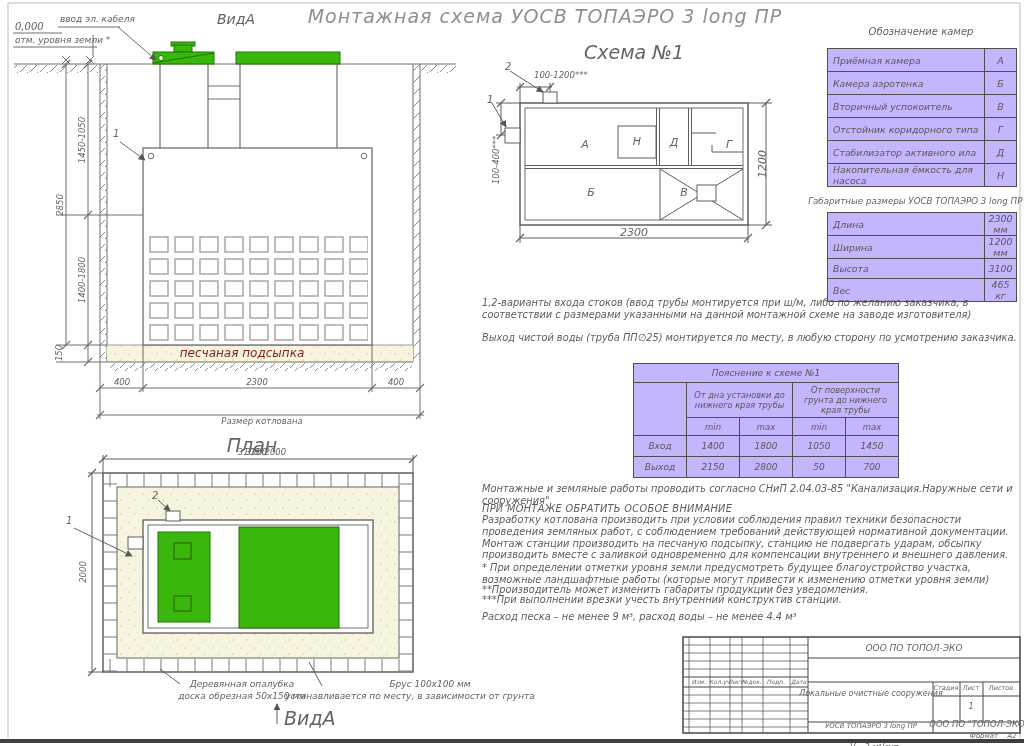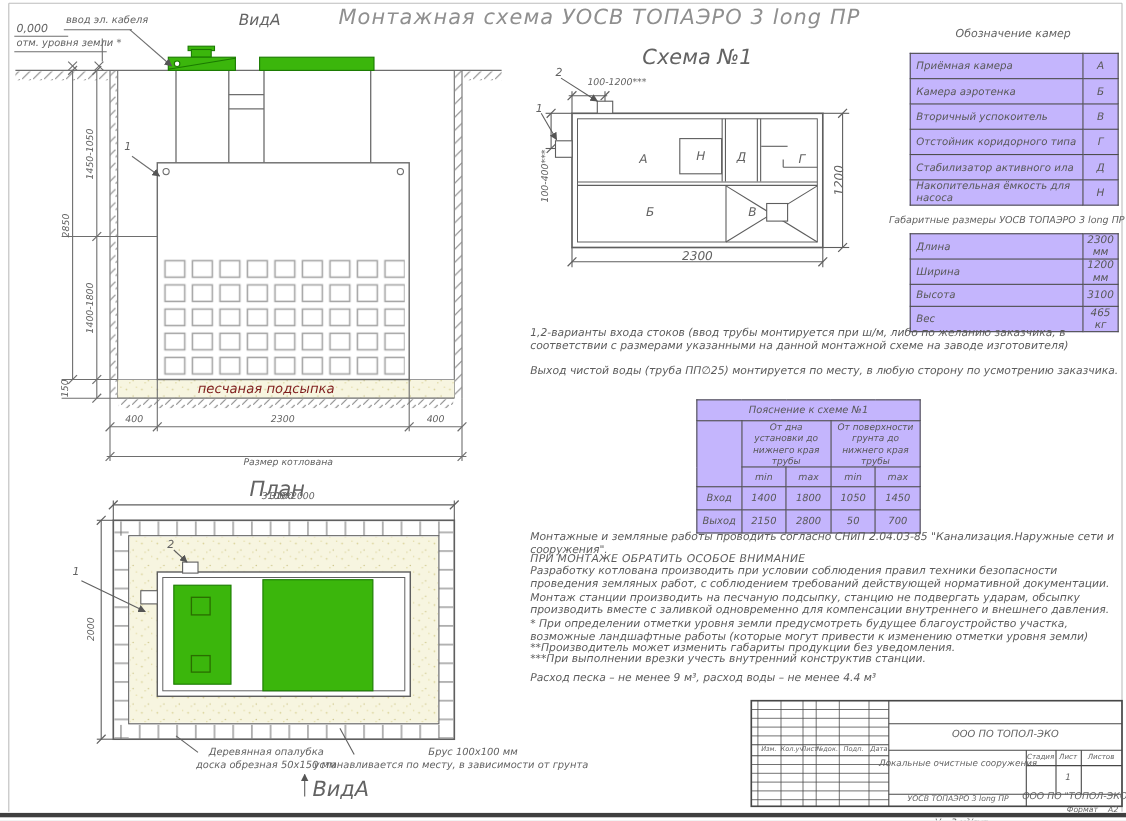--- a/index.html
+++ b/index.html
@@ -356,21 +356,21 @@
   <tr>
           <td class="nm" style="height:19px;">Вес</td>
           <td class="val">465 кг</td>
         </tr>
 </tbody>
     </table>
 
 <div class="para" style="left:482px;top:297px;">1,2-варианты входа  стоков (ввод трубы монтируется при ш/м, либо по желанию заказчика, в соответствии с размерами указанными на данной монтажной схеме на заводе изготовителя)</div>
 <div class="para" style="left:482px;top:332px;">Выход чистой воды (труба ПП∅25) монтируется по месту, в любую сторону по усмотрению заказчика.</div>
 
-<table class="gtbl" style="left:633px;top:363px;width:204px;">
+<table class="gtbl" style="left:633px;top:363px;width:266px;">
   <tbody>
         <tr>
           <td class="ex-hdr" colspan="5" style="height:18px;">Пояснение к схеме №1</td>
         </tr>
   <tr>
     <td rowspan="2" style="width:45px;"></td>
     <td class="ex-grp" colspan="2" style="width:104px;height:34px;">От дна установки до нижнего края трубы</td>
     <td class="ex-grp" colspan="2" style="width:103px;">От поверхности грунта до нижнего края трубы</td>
   </tr>
   <tr>
@@ -408,21 +408,21 @@
 <span class="t s85 cx" style="left:256px;top:448px;">3100</span>
 <span class="t s85 rot" style="left:84px;top:572px;">2000</span>
 <span class="t s10" style="left:66px;top:516px;">1</span>
 <span class="t s10" style="left:152px;top:491px;">2</span>
 <span class="t s9 cx" style="left:242px;top:680px;">Деревянная опалубка</span>
 <span class="t s9 cx" style="left:242px;top:692px;">доска обрезная 50х150 мм</span>
 <span class="t s9 cx" style="left:430px;top:680px;">Брус 100х100 мм</span>
 <span class="t s9 cx" style="left:410px;top:692px;">устанавливается по месту, в зависимости от грунта</span>
 <span class="t s13" style="left:284px;top:708px;">ВидА</span>
 
-<span class="t s9 cx" style="left:914px;top:664px;">ООО ПО ТОПОЛ-ЭКО</span>
+<span class="t s9 cx" style="left:914px;top:644px;">ООО ПО ТОПОЛ-ЭКО</span>
 <span class="t s6 cx" style="left:699px;top:679px;">Изм.</span>
 <span class="t s6 cx" style="left:720px;top:679px;">Кол.уч</span>
 <span class="t s6 cx" style="left:736px;top:679px;">Лист</span>
 <span class="t s6 cx" style="left:752px;top:679px;">№док.</span>
 <span class="t s6 cx" style="left:776px;top:679px;">Подп.</span>
 <span class="t s6 cx" style="left:799px;top:679px;">Дата</span>
 <span class="t s8 cx" style="left:871px;top:690px;">Локальные очистные сооружения</span>
 <span class="t s8 cx" style="left:874px;top:700px;margin-top:44px;">V= 3 м³/сут</span>
 <span class="t s65 cx" style="left:946px;top:685px;">Стадия</span>
 <span class="t s65 cx" style="left:971px;top:685px;">Лист</span>

